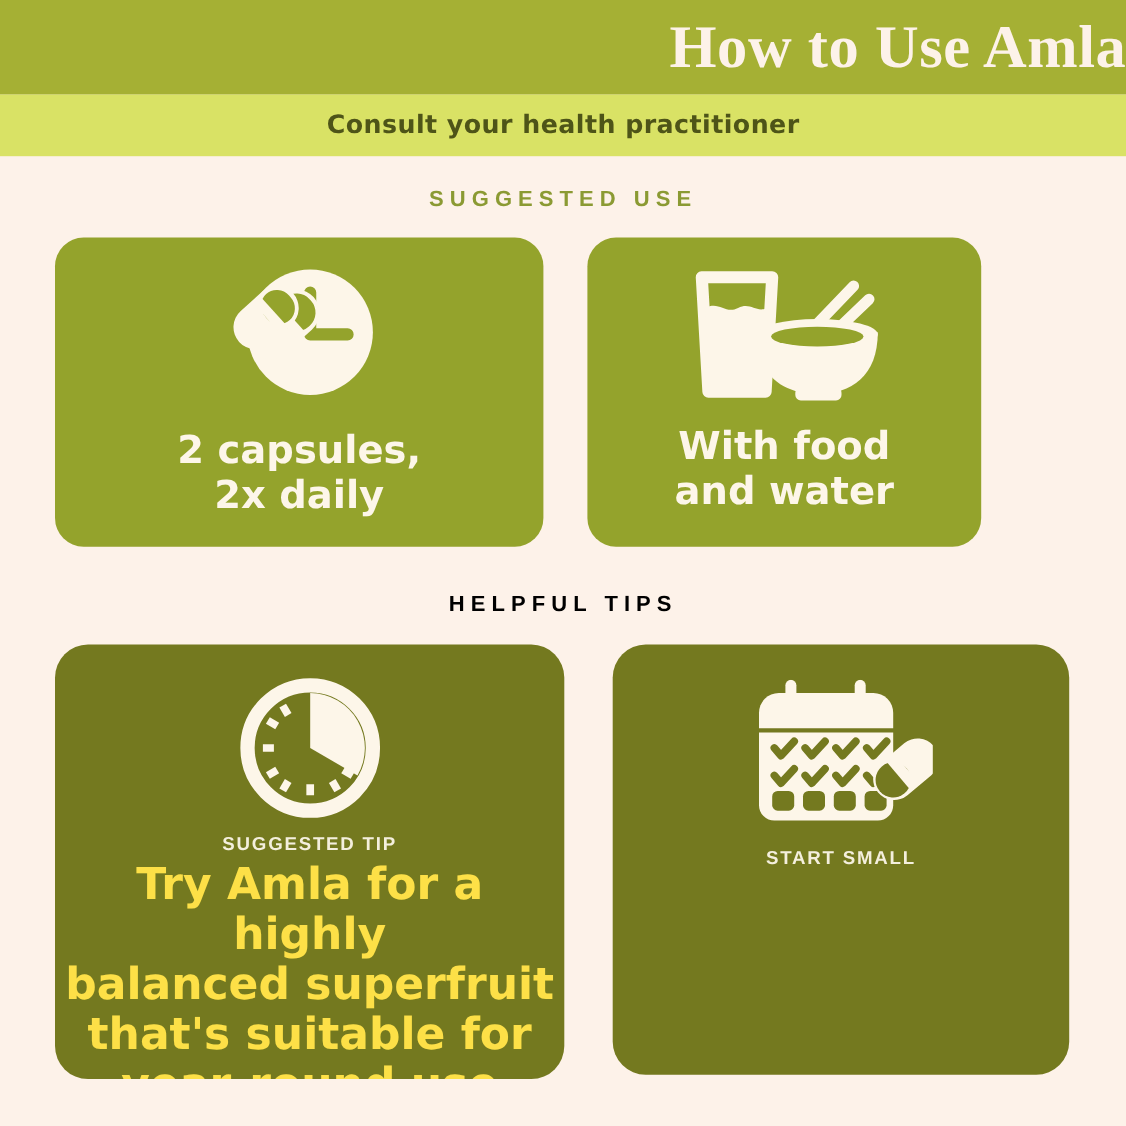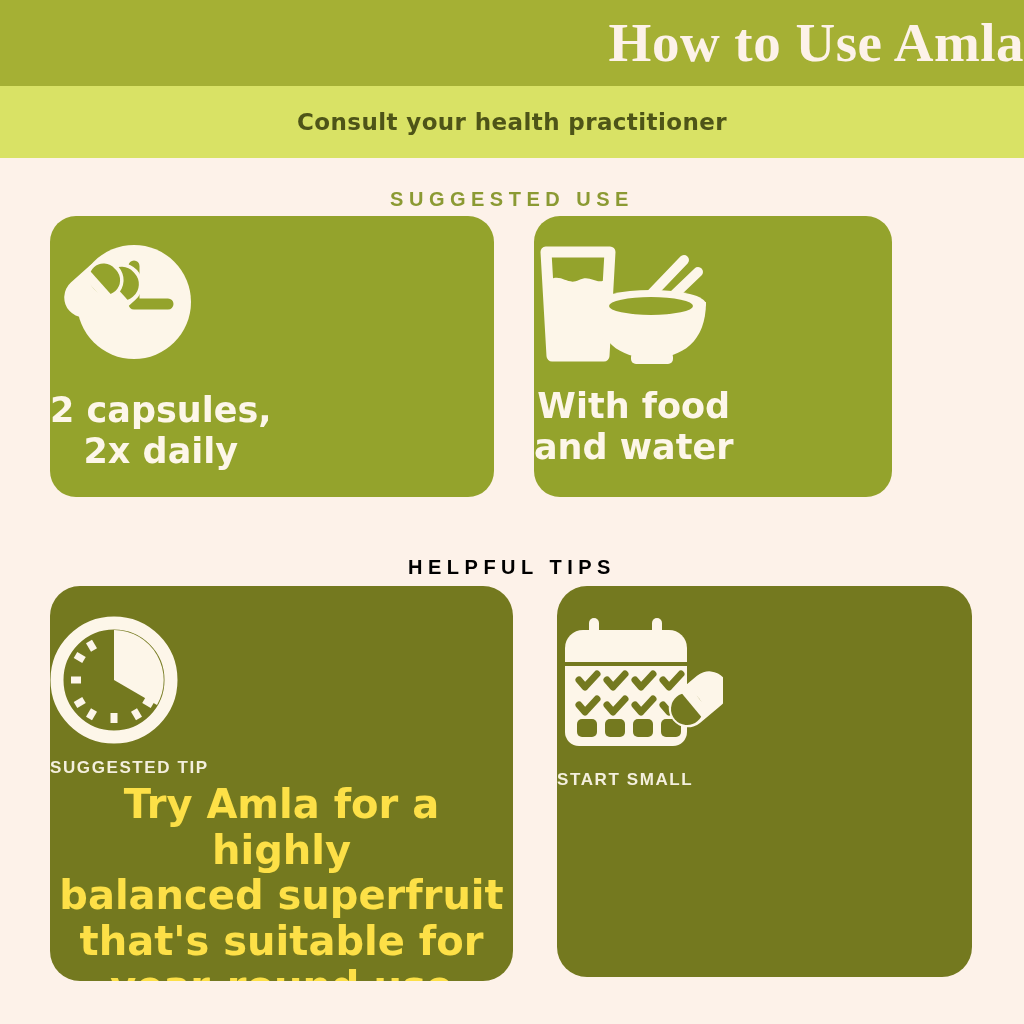--- a/index.html
+++ b/index.html
@@ -38,21 +38,21 @@
     font-size: 55px;
     line-height: 58px;
     color: #fdf2e9;
     letter-spacing: 0.5px;
     white-space: nowrap;
   }
 
   .subheader-band {
     position: absolute;
     left: 0; top: 86px;
-    width: 1024px; height: 72px;
+    width: 1024px; height: 56px;
     background: #d9e265;
     display: flex;
     align-items: center;
     justify-content: center;
   }
   .subheader-text {
     font-family: "DejaVu Sans", sans-serif;
     font-weight: bold;
     font-size: 23px;
     letter-spacing: 0.4px;
@@ -63,32 +63,31 @@
   
   .section-label {
     position: absolute;
     width: 1024px;
     text-align: center;
     font-family: "Liberation Sans", sans-serif;
     font-weight: bold;
     font-size: 20px;
     letter-spacing: 5.5px;
     color: #8b9a33;
-    margin-top: 18px;
   }
   #label-suggested { top: 170px; }
   #label-tips      { top: 538px; color: #000000; }
 
   
   .card {
     position: absolute;
     border-radius: 26px;
     display: flex;
     flex-direction: column;
-    align-items: flex-start;
+    align-items: center;
     overflow: hidden;
   }
   .card-light { background: #94a32c; }
   .card-dark  { background: #74791f; }
 
   #card-capsules { left: 50px;  top: 216px; width: 444px; height: 281px; }
   #card-food     { left: 534px; top: 216px; width: 358px; height: 281px; }
   #card-ayurvedic{ left: 50px;  top: 586px; width: 463px; height: 395px; border-radius: 30px; }
   #card-startsmall{left: 557px; top: 586px; width: 415px; height: 391px; border-radius: 30px; }
 

